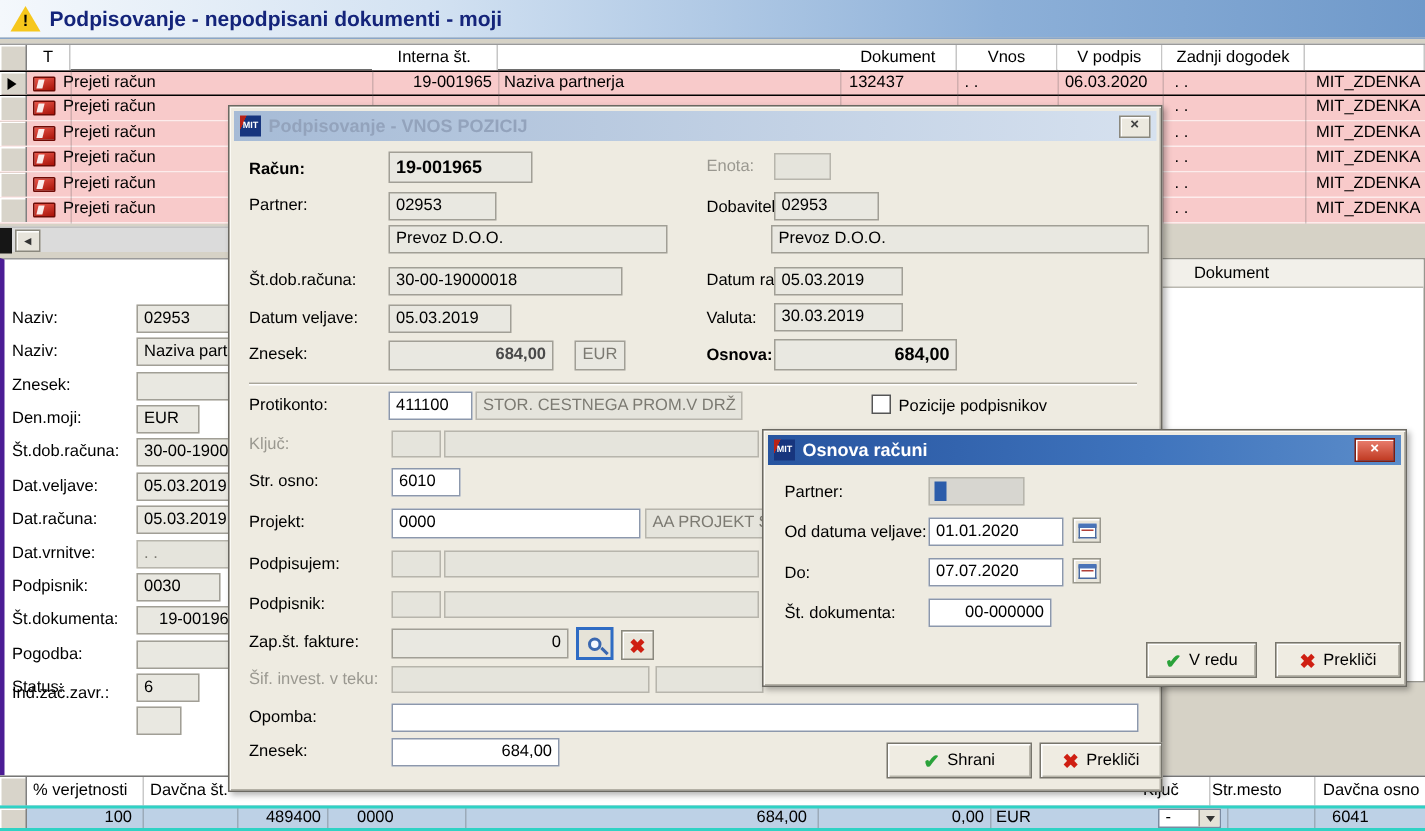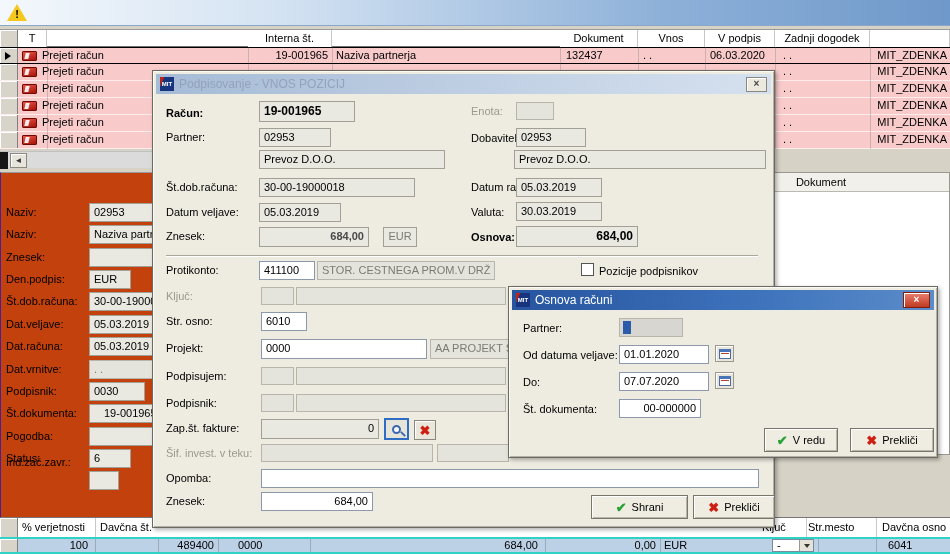--- a/index.html
+++ b/index.html
@@ -33,22 +33,22 @@
     background:#fff;transform:skewX(-14deg);opacity:.9}
   .mc{position:absolute;top:0;height:17px;line-height:15px;white-space:nowrap;overflow:hidden}
   .rt{text-align:right}
   .vline{position:absolute;top:47px;height:102px;width:1px;background:rgba(90,90,90,.25);z-index:2}
   
   .hscroll{position:absolute;left:0;top:151px;width:775px;height:17px;background:#dbdbdb;border-top:1px solid #c0c0c0}
   .grip{position:absolute;left:0;top:0;width:8px;height:17px;background:#161616}
   .sbtn{position:absolute;left:10px;top:1px;width:17px;height:15px;background:#e7e4db;
     border:1px solid #8a887e;box-shadow:inset 1px 1px 0 #fff;text-align:center;line-height:13px;font-size:8px;color:#333}
   
-  .lpanel{position:absolute;left:0;top:172px;width:152px;height:345px;background:#c2410c;
-    border-top:1px solid #9a9a9a;border-left:1px solid #4c1d95}
+  .lpanel{position:absolute;left:0;top:172px;width:152px;height:345px;background:#ffffff;
+    border-top:1px solid #9a9a9a;border-left:3px solid #4c1d95}
   .flbl{position:absolute;left:5px;white-space:nowrap}
   .box{position:absolute;height:19px;background:#e9e8e1;border:1px solid #a19f96;
     padding:1px 4px;line-height:15px;white-space:nowrap;overflow:hidden}
   .white{background:#fff;border-color:#8c98ac}
   .dis{background:#e5e4dc;border-color:#b7b5ac}
   .gtxt{color:#7c7a72}
   .bld{font-weight:bold}
   .pozibtn{position:absolute;left:2px;top:314px;width:149px;height:20px;background:#fbfbf7;
     border:1px solid #9a9a94;outline:1px dotted #555;outline-offset:-3px;
     text-align:right;padding:3px 4px 0 0;overflow:hidden;white-space:nowrap}
@@ -73,21 +73,21 @@
   .cbtn::after{content:"";position:absolute;left:4px;top:4px;
     border-left:3px solid transparent;border-right:3px solid transparent;border-top:4px solid #333}
   
   .dlg{position:absolute;background:#eeebe1;border:1px solid #6b6962;
     box-shadow:inset 1px 1px 0 #fbfaf5,inset -1px -1px 0 #b3b0a5,2px 2px 4px rgba(0,0,0,.3)}
   #dlgVnos{left:152px;top:70px;width:623px;height:458px;z-index:10}
   #dlgIzdani{left:508px;top:286px;width:430px;height:172px;z-index:20}
   .tbar{position:absolute;left:3px;top:3px;right:3px;height:20px;display:flex;align-items:center;padding:0 4px;gap:5px}
   .tbar.inactive{background:linear-gradient(90deg,#a6bbd6,#d6e1ef);color:#93a3bc}
   .tbar.active{background:linear-gradient(90deg,#27549f,#3f74bd 60%,#5b8cc9);color:#fff}
-  .ttext{font-weight:normal;font-size:12px;flex:1;white-space:nowrap;overflow:hidden}
+  .ttext{font-weight:bold;font-size:12px;flex:1;white-space:nowrap;overflow:hidden}
   .mit{width:14px;height:14px;background:linear-gradient(115deg,#b92318 0 22%,#17357e 22%);
     color:#fff;font-weight:bold;font-size:6px;line-height:14px;text-align:center;flex:none}
   .clsbtn{width:21px;height:15px;background:#ece9df;border:1px solid #8a887e;
     box-shadow:inset 1px 1px 0 #fff;color:#444;font-weight:bold;font-size:10px;line-height:12px;text-align:center;flex:none}
   .clsbtn.red{width:27px;height:16px;background:linear-gradient(#ea8070,#c03a22);
     border:1px solid #7e1d10;color:#fff;line-height:14px}
   .sepline{position:absolute;left:13px;top:184px;width:592px;height:2px;background:#fff;border-top:1px solid #a9a69a}
   .btn{position:absolute;display:flex;align-items:center;justify-content:center;gap:5px;
     background:#efece2;border:1px solid #77756c;box-shadow:inset 1px 1px 0 #fff,inset -1px -1px 0 #b8b5aa;font-size:11px}
   .ck{color:#2aa23a;font-weight:bold;font-size:13px}
@@ -109,20 +109,21 @@
 </style>
 </head>
 <body>
 
 <div class="screen">
 
   <div class="titlebar">
     <div class="warnbox">
       <span class="warnmark">!</span>
     </div>
+    <div class="wtitle">Podpisovanje - nepodpisani dokumenti - moji</div>
   </div>
 
   <div class="mthead">
     <div class="hcell hsel" style="left:0;width:18px"></div>
     <div class="hcell" style="left:18px;width:29px">T</div>
     <div class="hcell" style="left:248px;width:84px">Interna št.</div>
     <div class="hcell" style="left:560px;width:78px">Dokument</div>
     <div class="hcell" style="left:638px;width:67px">Vnos</div>
     <div class="hcell" style="left:705px;width:70px">V podpis</div>
     <div class="hcell" style="left:775px;width:95px">Zadnji dogodek</div>
@@ -193,21 +194,21 @@
     <div class="sbtn"><span>◄</span></div>
   </div>
 
   <div class="lpanel">
     <span class="flbl" style="top:33px">Naziv:</span>
     <div class="box" style="left:88px;top:30px;width:72px">02953</div>
     <span class="flbl" style="top:55px">Naziv:</span>
     <div class="box" style="left:88px;top:52px;width:72px">Naziva partnerja</div>
     <span class="flbl" style="top:78px">Znesek:</span>
     <div class="box" style="left:88px;top:75px;width:72px"></div>
-    <span class="flbl" style="top:100px">Den.podpis:</span>
+    <span class="flbl" style="top:100px">Den.moji:</span>
     <div class="box" style="left:88px;top:97px;width:42px">EUR</div>
     <span class="flbl" style="top:122px">Št.dob.računa:</span>
     <div class="box" style="left:88px;top:119px;width:72px">30-00-19000018</div>
     <span class="flbl" style="top:145px">Dat.veljave:</span>
     <div class="box" style="left:88px;top:142px;width:72px">05.03.2019</div>
     <span class="flbl" style="top:167px">Dat.računa:</span>
     <div class="box" style="left:88px;top:164px;width:72px">05.03.2019</div>
     <span class="flbl" style="top:190px">Dat.vrnitve:</span>
     <div class="box dis gtxt" style="left:88px;top:187px;width:72px">. .</div>
     <span class="flbl" style="top:212px">Podpisnik:</span>

